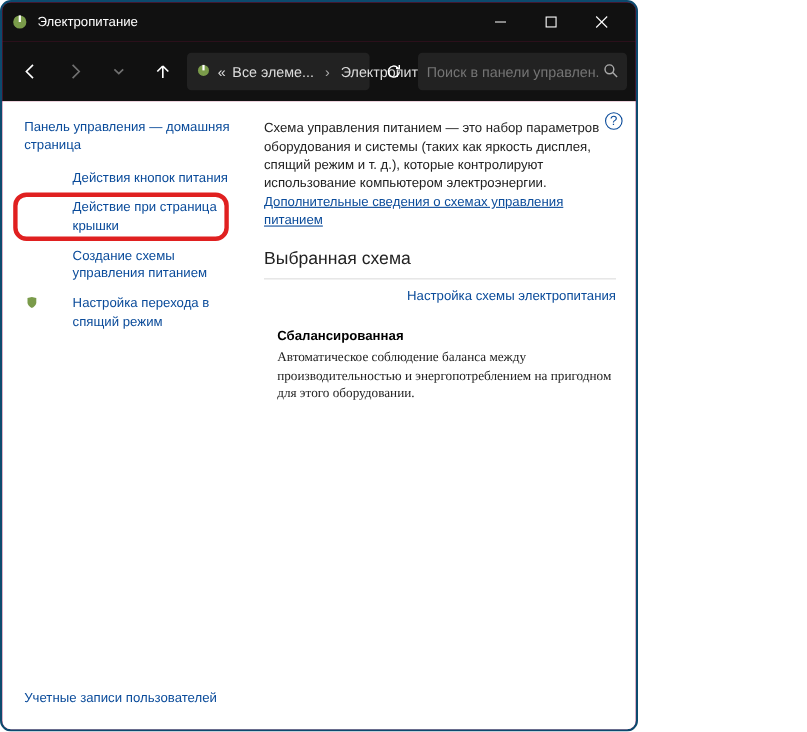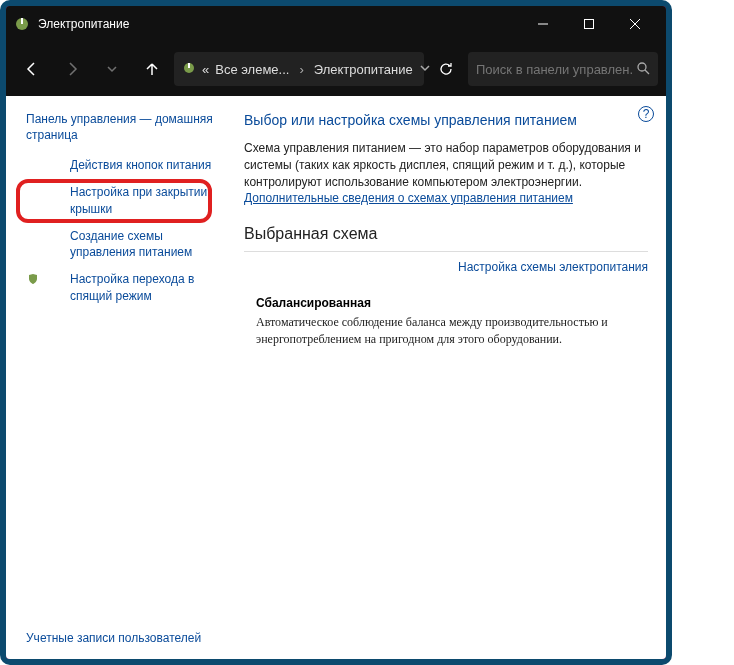--- a/index.html
+++ b/index.html
@@ -1,17 +1,17 @@
 <!DOCTYPE html>
 <html><head>
 <meta charset="utf-8">
 <style>
 * { box-sizing: border-box; margin: 0; padding: 0; font-family: "Segoe UI", Arial, sans-serif; }
 body { background: #fff; width: 734px; height: 665px; overflow: hidden; }
-.window { width: 672px; height: 665px; background: #be185d; border: 6px solid #0c4a6e; border-radius: 10px; overflow: hidden; position: relative; }
+.window { width: 580px; height: 665px; background: #be185d; border: 2px solid #0c4a6e; border-radius: 10px; overflow: hidden; position: relative; }
 .titlebar { height: 36px; background: #111; display: flex; align-items: center; padding: 0 8px; color: #fff; }
 .titlebar .icon { width: 16px; height: 16px; margin-right: 8px; }
 .titlebar .title { font-size: 12px; flex: 1; }
 .titlebar .wbtn { width: 46px; height: 36px; display: flex; align-items: center; justify-content: center; color: #fff; }
 .titlebar .wbtn svg { stroke: #fff; }
 .navbar { height: 54px; background: #111; display: flex; align-items: center; padding: 0 8px; gap: 4px; color: #fff; }
 .navbtn { width: 36px; height: 36px; display: flex; align-items: center; justify-content: center; border-radius: 4px; }
 .navbtn.disabled { opacity: 0.4; }
 .addressbar { flex: 1; height: 34px; background: #222; border-radius: 4px; display: flex; align-items: center; padding: 0 8px; color: #ddd; font-size: 13px; gap: 6px; min-width: 0; }
 .addressbar .crumb { white-space: nowrap; }
@@ -132,21 +132,21 @@
   <div class="content">
     <div class="sidebar">
       <div class="home">Панель управления — домашняя страница</div>
 
       <div class="linkwrap">
         <span class="bullet"></span>
         <div class="link">Действия кнопок питания</div>
       </div>
       <div class="linkwrap">
         <span class="bullet"></span>
-        <div class="link">Настройка при закрытии крышки</div>
+        <div class="link">Действие при страница крышки</div>
       </div>
       <div class="linkwrap">
         <span class="bullet"></span>
         <div class="link">Создание схемы управления питанием</div>
       </div>
       <div class="linkwrap">
         <span class="bullet">
           <svg width="12" height="12" viewBox="0 0 12 12">
               <path class="shield" d="M6 1 L10 2 V6 C10 9 6 11 6 11 C6 11 2 9 2 6 V2 Z"></path>
             </svg>
@@ -156,21 +156,20 @@
 
       <div class="highlightbox"></div>
 
       <div class="spacer"></div>
 
       <div class="alsolink">Учетные записи пользователей</div>
     </div>
 
     <div class="main">
       <div class="help">?</div>
-      <h1>Выбор или настройка схемы управления питанием</h1>
       <p class="desc">
         <span>Схема управления питанием — это набор параметров оборудования и системы (таких как яркость дисплея, спящий режим и т. д.), которые контролируют использование компьютером электроэнергии. </span><a class="inline">Дополнительные сведения о схемах управления питанием</a>
       </p>
       <div class="sub">Выбранная схема</div>
       <hr>
       <div class="schemebar">
         <span class="name">Сбалансированная</span>
         <span class="conf">Настройка схемы электропитания</span>
       </div>
       <div class="schemedesc">Автоматическое соблюдение баланса между производительностью и энергопотреблением на пригодном для этого оборудовании.</div>

